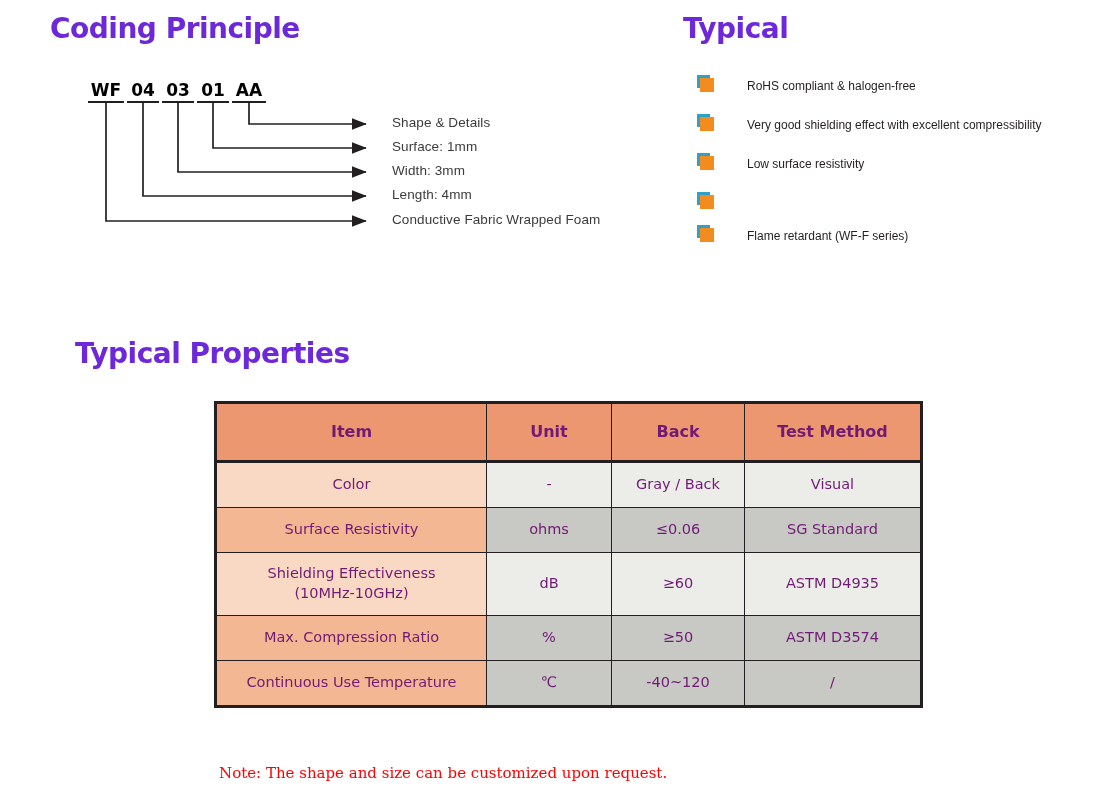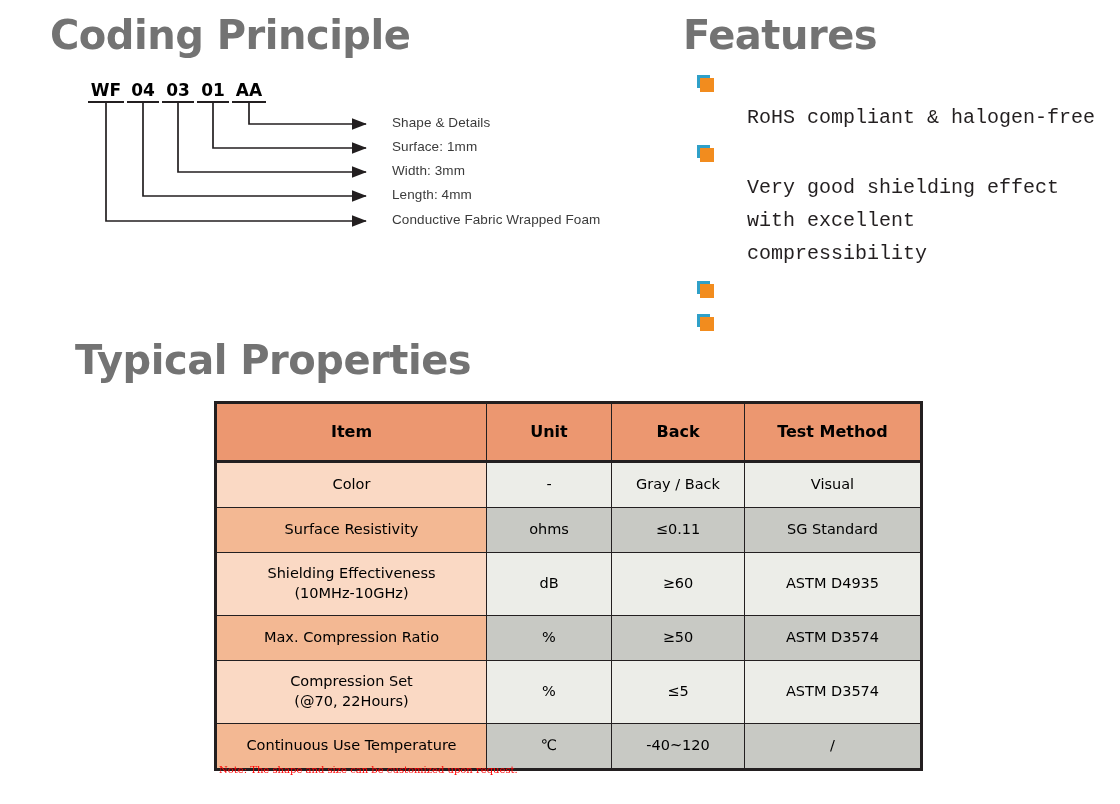--- a/index.html
+++ b/index.html
@@ -14,23 +14,23 @@
     font-family: "Liberation Sans", sans-serif;
     color: #231f20;
     overflow: hidden;
   }
 
   
   .section-heading {
     position: absolute;
     font-family: "DejaVu Sans", sans-serif;
     font-weight: bold;
-    font-size: 40px;
+    font-size: 28px;
     letter-spacing: -0.5px;
-    color: #737373;
+    color: #6d28d9;
     white-space: nowrap;
   }
   #heading-coding  { left: 50px;  top: 12px; }
   #heading-features{ left: 683px; top: 12px; }
   #heading-typical { left: 47px;  top: 337px; margin-left: 28px; }
 
   
   #coding-diagram {
     position: absolute;
     left: 0;
@@ -85,47 +85,46 @@
     width: 13px; height: 13px;
     background: #2fa0c8;
   }
   .bullet-box .b-orange {
     position: absolute;
     left: 3px; top: 3px;
     width: 14px; height: 14px;
     background: #f28c1e;
   }
   .feature-text {
-    font-family: Liberation Mono, monospace;
-    font-size: 20px;
+    font-family: Liberation Sans, sans-serif;
+    font-size: 12px;
     line-height: 33px;
     color: #231f20;
     margin-left: 30px;
     max-width: 350px;
-    margin-top: 31px;
   }
 
   
   #properties-table {
     position: absolute;
     left: 214px;
     top: 401px;
     width: 706px;
     border-collapse: collapse;
     table-layout: fixed;
     border: 3px solid #231f20;
     font-family: "DejaVu Sans", sans-serif;
   }
   #properties-table th,
   #properties-table td {
     border: 1.5px solid #231f20;
     text-align: center;
     vertical-align: middle;
     font-size: 14.5px;
-    color: #000000;
+    color: #701a75;
     padding: 4px 2px;
     line-height: 1.35;
   }
   #properties-table thead th {
     font-weight: bold;
     font-size: 16px;
     background: #ec9770;
     height: 48px;
     border-bottom: 3px solid #231f20;
   }
@@ -142,31 +141,31 @@
   td.cell-item { font-weight: normal; }
   tr.tall td { height: 54px; }
   tr.short td { height: 36px; }
 
   
   #table-note {
     position: absolute;
     left: 219px;
     top: 764px;
     font-family: "DejaVu Serif", serif;
-    font-size: 10px;
+    font-size: 15px;
     color: #ff0000;
     white-space: nowrap;
   }
 </style>
 </head>
 <body>
 
 <div class="section-heading" id="heading-coding">Coding Principle</div>
 
-<div class="section-heading" id="heading-features">Features</div>
+<div class="section-heading" id="heading-features">Typical</div>
 
 <div class="section-heading" id="heading-typical">Typical Properties</div>
 
 <div id="coding-diagram">
   <svg id="coding-lines" width="700" height="250" style="position:absolute;left:0;top:0;">
     <defs>
       <marker id="arrowhead" markerWidth="9" markerHeight="7" refX="8.5" refY="3.5" orient="auto">
         <polygon points="0 0, 9 3.5, 0 7" fill="#231f20"></polygon>
       </marker>
     </defs>
@@ -207,26 +206,34 @@
         <span class="b-blue" style="background: rgb(47, 160, 200);"></span>
         <span class="b-orange" style="background: rgb(242, 140, 30);"></span>
       </span>
       <span class="feature-text">Very good shielding effect with excellent compressibility</span>
     </div>
     <div class="feature-item">
       <span class="bullet-box">
         <span class="b-blue" style="background: rgb(47, 160, 200);"></span>
         <span class="b-orange" style="background: rgb(242, 140, 30);"></span>
       </span>
-    </div>
-    <div class="feature-item">
-      <span class="bullet-box">
-        <span class="b-blue" style="background: rgb(47, 160, 200);"></span>
-        <span class="b-orange" style="background: rgb(242, 140, 30);"></span>
-      </span>
+      <span class="feature-text">Low surface resistivity</span>
+    </div>
+    <div class="feature-item">
+      <span class="bullet-box">
+        <span class="b-blue" style="background: rgb(47, 160, 200);"></span>
+        <span class="b-orange" style="background: rgb(242, 140, 30);"></span>
+      </span>
+    </div>
+    <div class="feature-item">
+      <span class="bullet-box">
+        <span class="b-blue" style="background: rgb(47, 160, 200);"></span>
+        <span class="b-orange" style="background: rgb(242, 140, 30);"></span>
+      </span>
+      <span class="feature-text">Flame retardant (WF-F series)</span>
     </div>
   </div>
 
 <table id="properties-table">
   <colgroup>
     <col class="c-item">
       <col class="c-unit">
       <col class="c-data">
       <col class="c-method">
   </colgroup>
@@ -241,41 +248,35 @@
   <tbody id="properties-body">
       <tr class="row-light short">
         <td class="cell-item">Color</td>
         <td class="cell-val">-</td>
         <td class="cell-val">Gray / Back</td>
         <td class="cell-val">Visual</td>
       </tr>
       <tr class="row-dark short">
         <td class="cell-item">Surface Resistivity</td>
         <td class="cell-val">ohms</td>
-        <td class="cell-val">≤0.11</td>
+        <td class="cell-val">≤0.06</td>
         <td class="cell-val">SG Standard</td>
       </tr>
       <tr class="row-light tall">
         <td class="cell-item">Shielding Effectiveness<br>(10MHz-10GHz)</td>
         <td class="cell-val">dB</td>
         <td class="cell-val">≥60</td>
         <td class="cell-val">ASTM D4935</td>
       </tr>
       <tr class="row-dark short">
         <td class="cell-item">Max. Compression Ratio</td>
         <td class="cell-val">%</td>
         <td class="cell-val">≥50</td>
         <td class="cell-val">ASTM D3574</td>
       </tr>
-      <tr class="row-light tall">
-        <td class="cell-item">Compression Set<br>(@70, 22Hours)</td>
-        <td class="cell-val">%</td>
-        <td class="cell-val">≤5</td>
-        <td class="cell-val">ASTM D3574</td>
-      </tr>
       <tr class="row-dark short">
         <td class="cell-item">Continuous Use Temperature</td>
         <td class="cell-val">℃</td>
         <td class="cell-val">-40~120</td>
         <td class="cell-val">/</td>
       </tr>
     </tbody>
 </table>
 
 <div id="table-note">Note: The shape and size can be customized upon request.</div>

